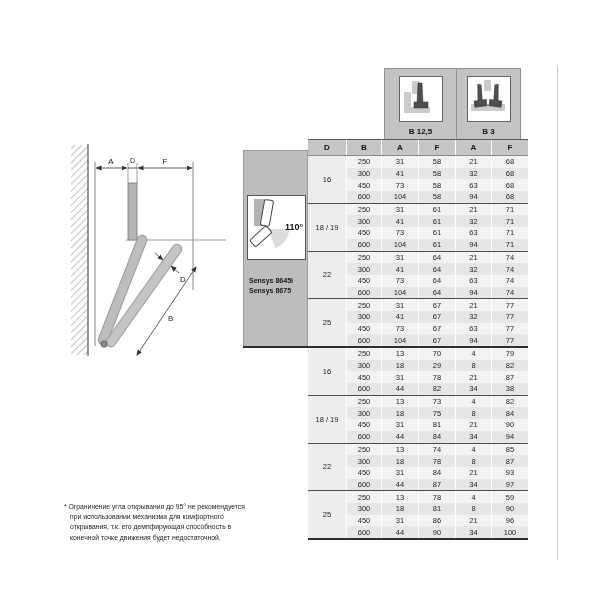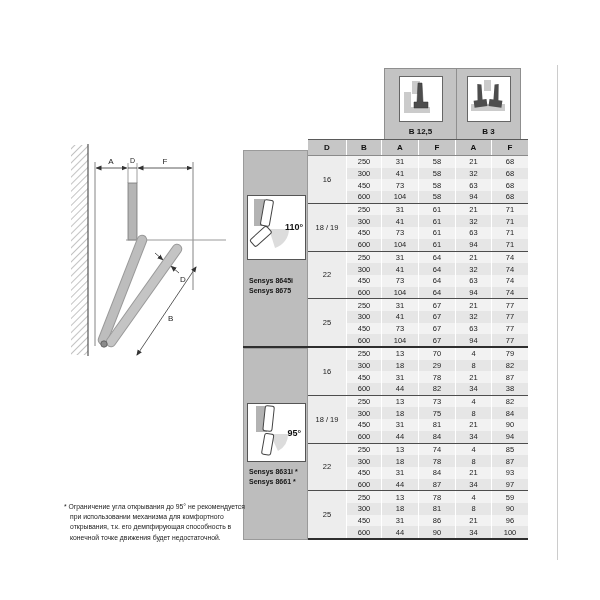--- a/index.html
+++ b/index.html
@@ -132,39 +132,20 @@
               <rect x="16.5" y="33" width="9" height="22" rx="2" fill="#fff" stroke="#444"></rect>
             </g>
         </svg>
         <span class="angle">110°</span>
       </div>
       <div class="models" id="models-0">
         <div>Sensys 8645i</div>
         <div>Sensys 8675</div>
       </div>
     </div>
-    <div class="side-cell" id="side-1">
-      <div class="hinge-box" id="hinge-1">
-        <svg width="55" height="55" viewBox="0 0 55 55">
-          <rect x="8" y="2" width="11" height="26" fill="#b3b3b3"></rect>
-          <path d="M22,30 L40,30 A18,18 0 0,1 30,47 Z" fill="#dcdcdc"></path>
-          <g transform="rotate(6 21 6)">
-              <rect x="17" y="2" width="9" height="25" rx="2" fill="#fff" stroke="#444"></rect>
-            </g>
-          <g transform="rotate(10 22 30)">
-              <rect x="17" y="30" width="9" height="21" rx="2" fill="#fff" stroke="#444"></rect>
-            </g>
-        </svg>
-        <span class="angle">95°</span>
-      </div>
-      <div class="models" id="models-1">
-        <div>Sensys 8631i *</div>
-        <div>Sensys 8661 *</div>
-      </div>
-    </div>
 
     <div class="thead">
       <div class="th th0 first">D</div>
       <div class="th th1">B</div>
       <div class="th th2">A</div>
       <div class="th th3">F</div>
       <div class="th th4">A</div>
       <div class="th th5">F</div>
     </div>
     <div class="tbody" id="table-body">

